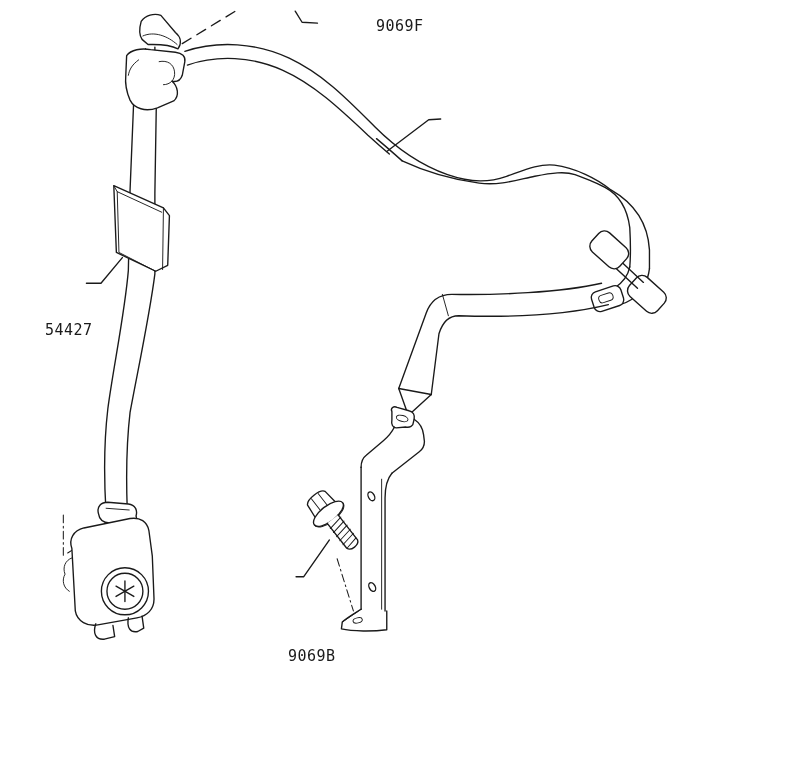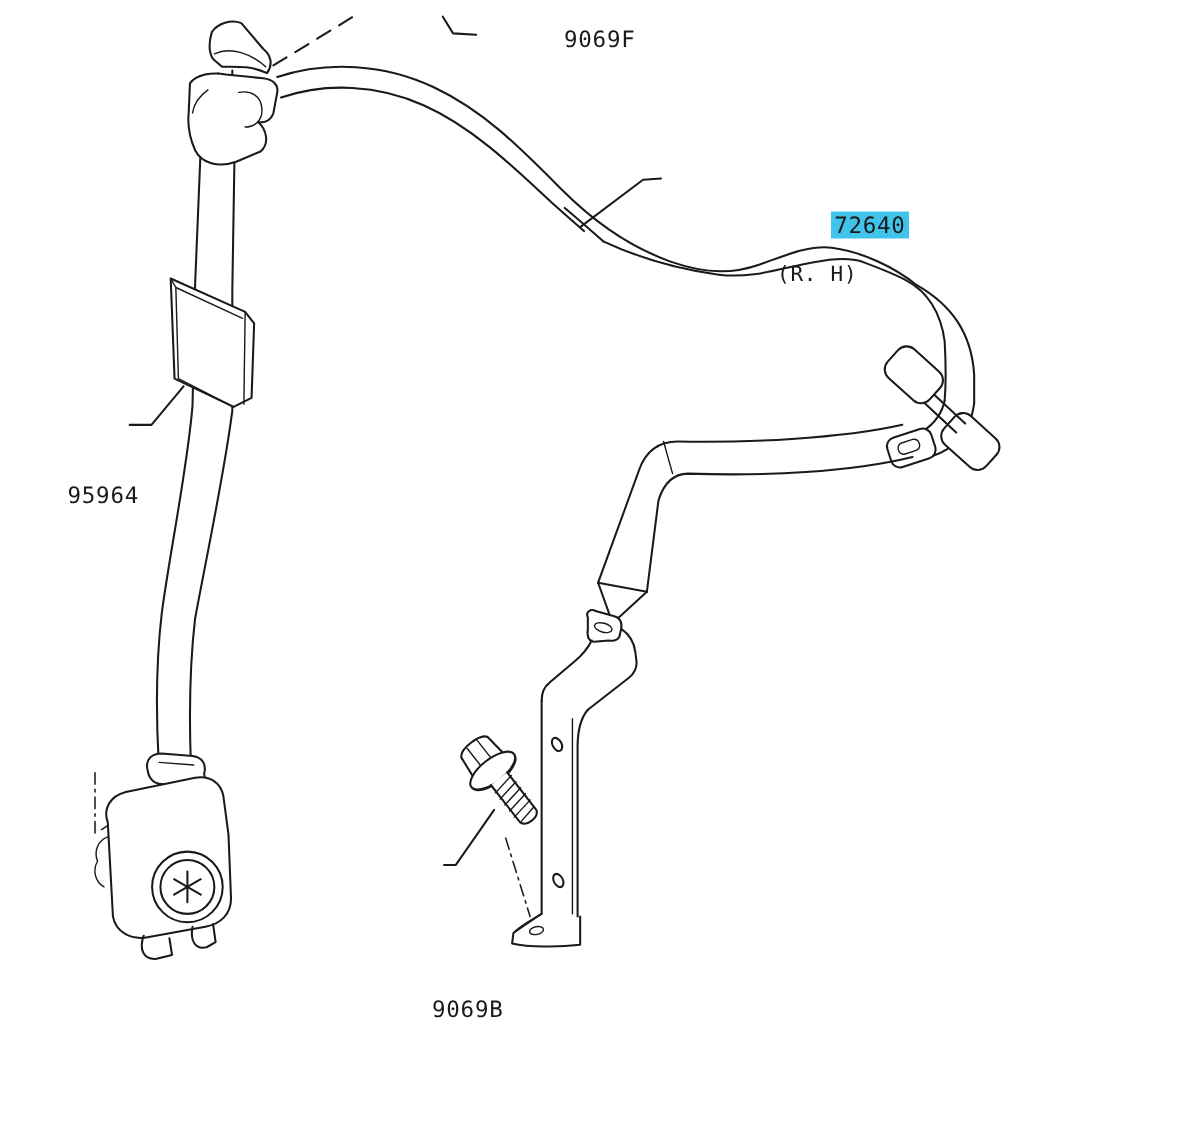--- a/index.html
+++ b/index.html
@@ -155,22 +155,18 @@
     <g>
       <polyline points="345,13 353,26 371,27"></polyline>
       <polyline points="515,139 501,140 452,177"></polyline>
       <polyline points="101,331 118,331 143,301"></polyline>
       <polyline points="346,674 355,674 385,631"></polyline>
     </g>
   </svg>
 
   <div class="label" style="left:376px;top:18px;">9069F</div>
 
-  <div class="label" style="left:516px;top:125px;">
-    <span class="hl">72640</span>
-    <div class="note" style="margin-left:2px;">(R. H)</div>
-  </div>
 
-  <div class="label" style="left:45px;top:322px;">95964</div>
+  <div class="label" style="left:45px;top:322px;">54427</div>
 
-  <div class="label" style="left:288px;top:665px;">9069B</div>
+  <div class="label" style="left:288px;top:648px;">9069B</div>
 
 </div>
 
 </body></html>

